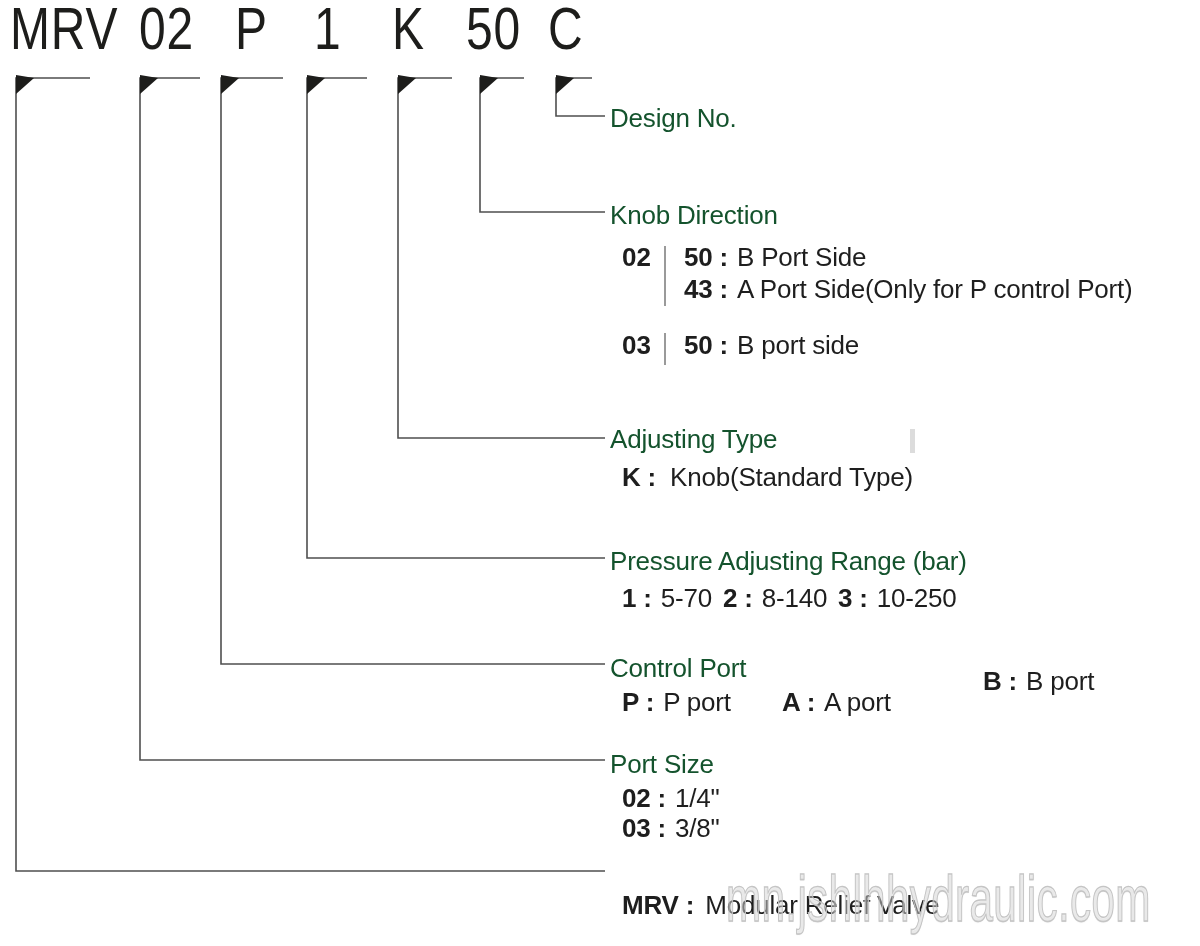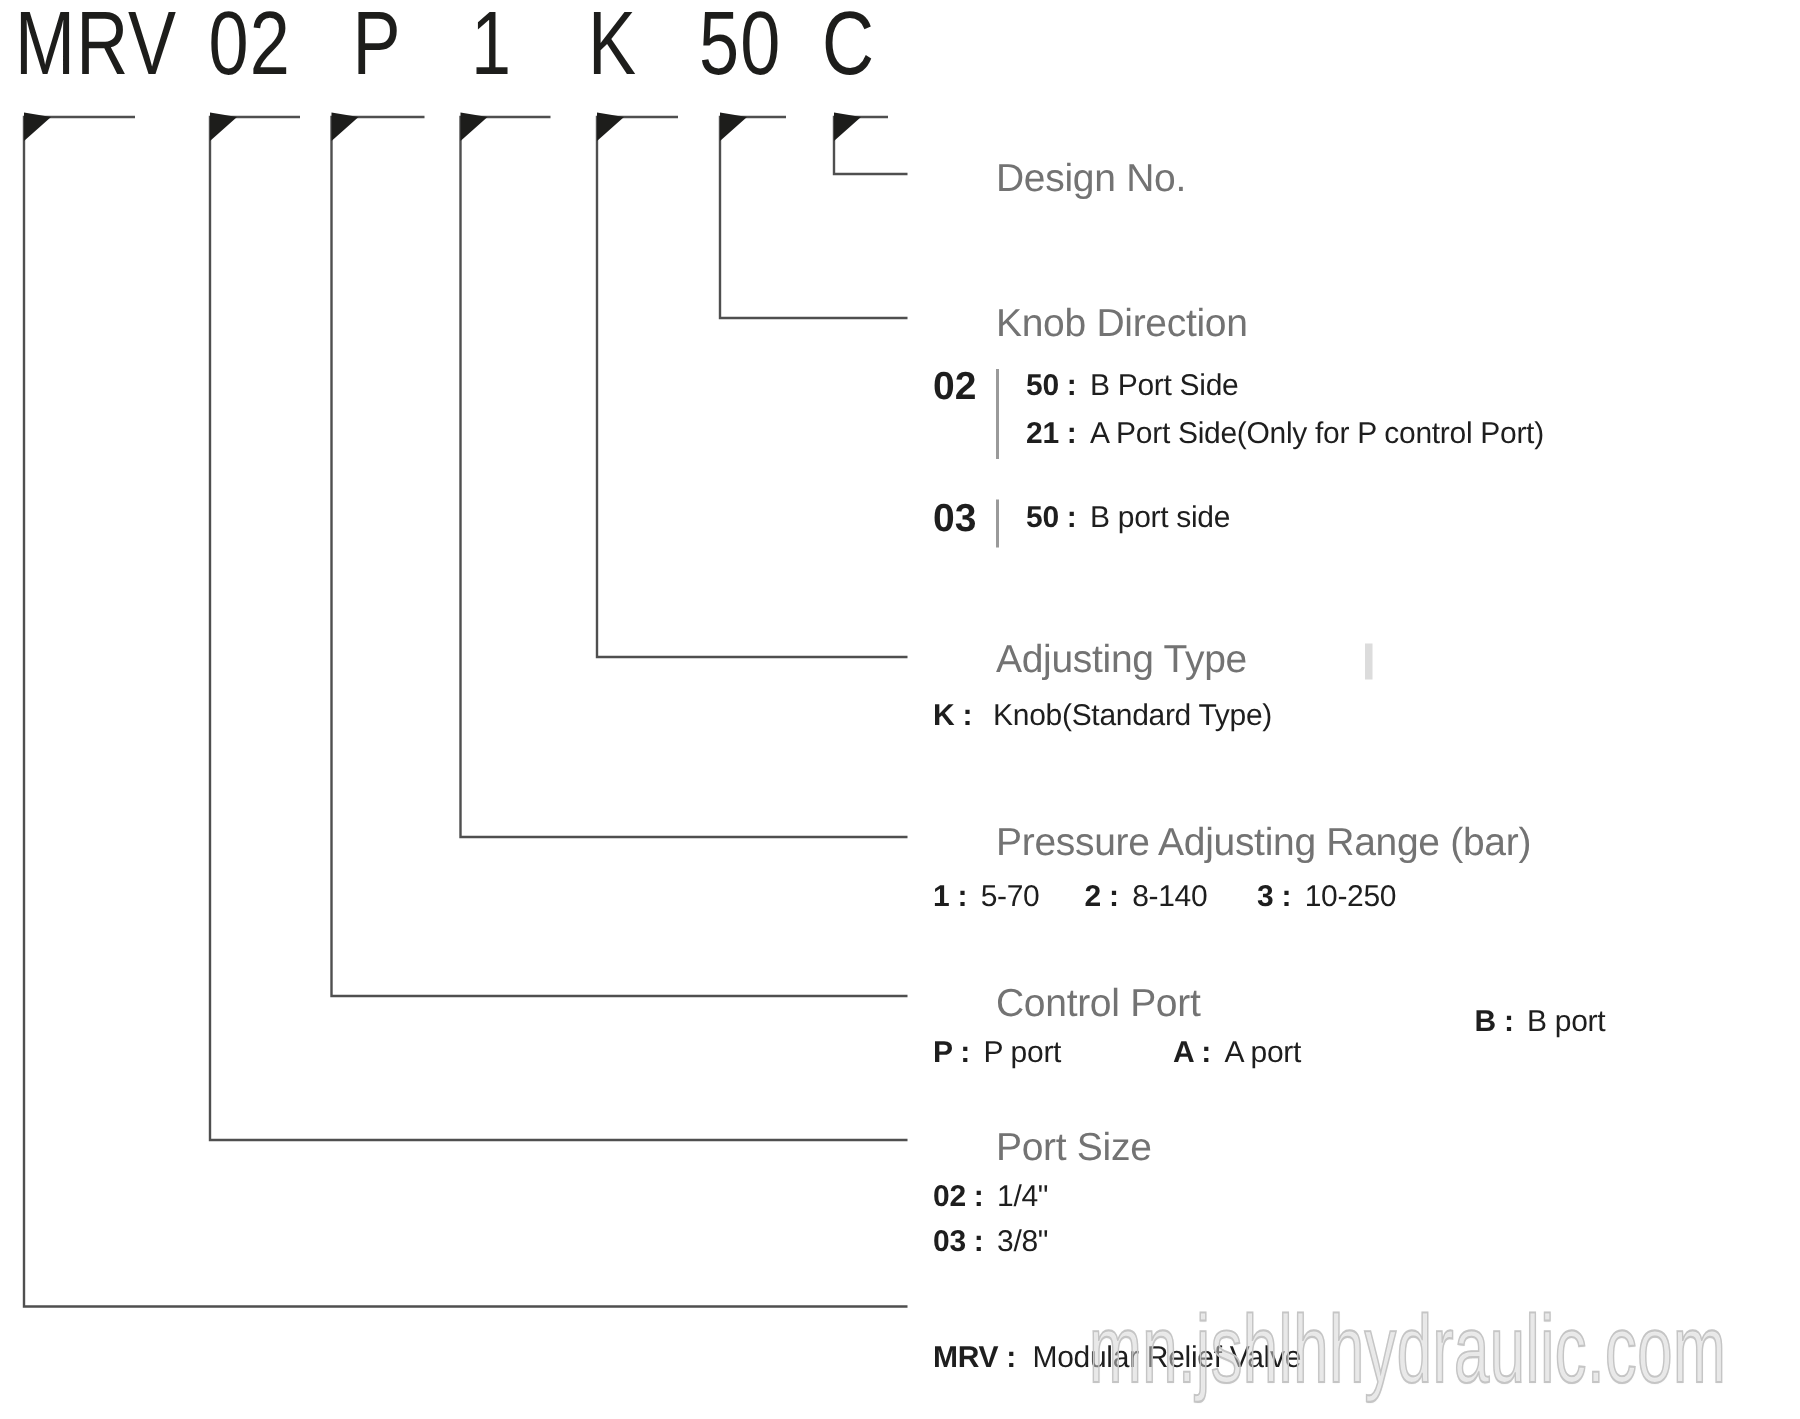--- a/index.html
+++ b/index.html
@@ -10,25 +10,25 @@
   
   .code-part{
     position:absolute;top:-4px;font-size:60px;line-height:66px;font-weight:500;
     color:#1d1d1b;letter-spacing:1px;white-space:nowrap;
     display:inline-block;transform:scaleX(0.80);transform-origin:0 50%;
   }
   
   #lines{position:absolute;left:0;top:0;z-index:1;}
   
   .hd{
-    position:absolute;left:664px;font-size:26px;line-height:30px;letter-spacing:-0.2px;
-    color:#737373;white-space:nowrap;z-index:2;
+    position:absolute;left:610px;font-size:26px;line-height:30px;letter-spacing:-0.2px;
+    color:#14532d;white-space:nowrap;z-index:2;
   }
   
-  .row{position:absolute;font-size:20px;line-height:30px;letter-spacing:-0.2px;white-space:nowrap;z-index:2;}
+  .row{position:absolute;font-size:26px;line-height:30px;letter-spacing:-0.2px;white-space:nowrap;z-index:2;}
   .lbl{font-weight:700;margin-right:9px;}
   .lbl-wide{font-weight:700;margin-right:14px;}
   .key{position:absolute;font-size:26px;line-height:30px;font-weight:700;z-index:2;}
   .vbar{position:absolute;width:2px;background:#9a9a9a;z-index:2;}
   
   .watermark{
     position:absolute;left:726px;top:864px;font-size:64px;line-height:70px;
     white-space:nowrap;z-index:5;pointer-events:none;
     color:rgba(255,255,255,0.35);
     -webkit-text-stroke:1.4px #c5c5c5;
@@ -77,21 +77,21 @@
 
   <div class="hd" style="top:103px">Design No.</div>
 
   <div class="hd" style="top:200px">Knob Direction</div>
   <div class="key" style="left:622px;top:242px">02</div>
   <div class="vbar" style="left:664px;top:246px;height:60px"></div>
   <div class="row" style="left:684px;top:242px">
     <span class="lbl">50 :</span><span>B Port Side</span>
   </div>
   <div class="row" style="left:684px;top:274px">
-    <span class="lbl">21 :</span><span>A Port Side(Only for P control Port)</span>
+    <span class="lbl">43 :</span><span>A Port Side(Only for P control Port)</span>
   </div>
   <div class="key" style="left:622px;top:330px">03</div>
   <div class="vbar" style="left:664px;top:333px;height:32px"></div>
   <div class="row" style="left:684px;top:330px">
     <span class="lbl">50 :</span><span>B port side</span>
   </div>
 
   <div class="hd" style="top:424px">Adjusting Type</div>
   <div class="row" style="left:622px;top:462px">
     <span class="lbl-wide">K :</span><span>Knob(Standard Type)</span>

